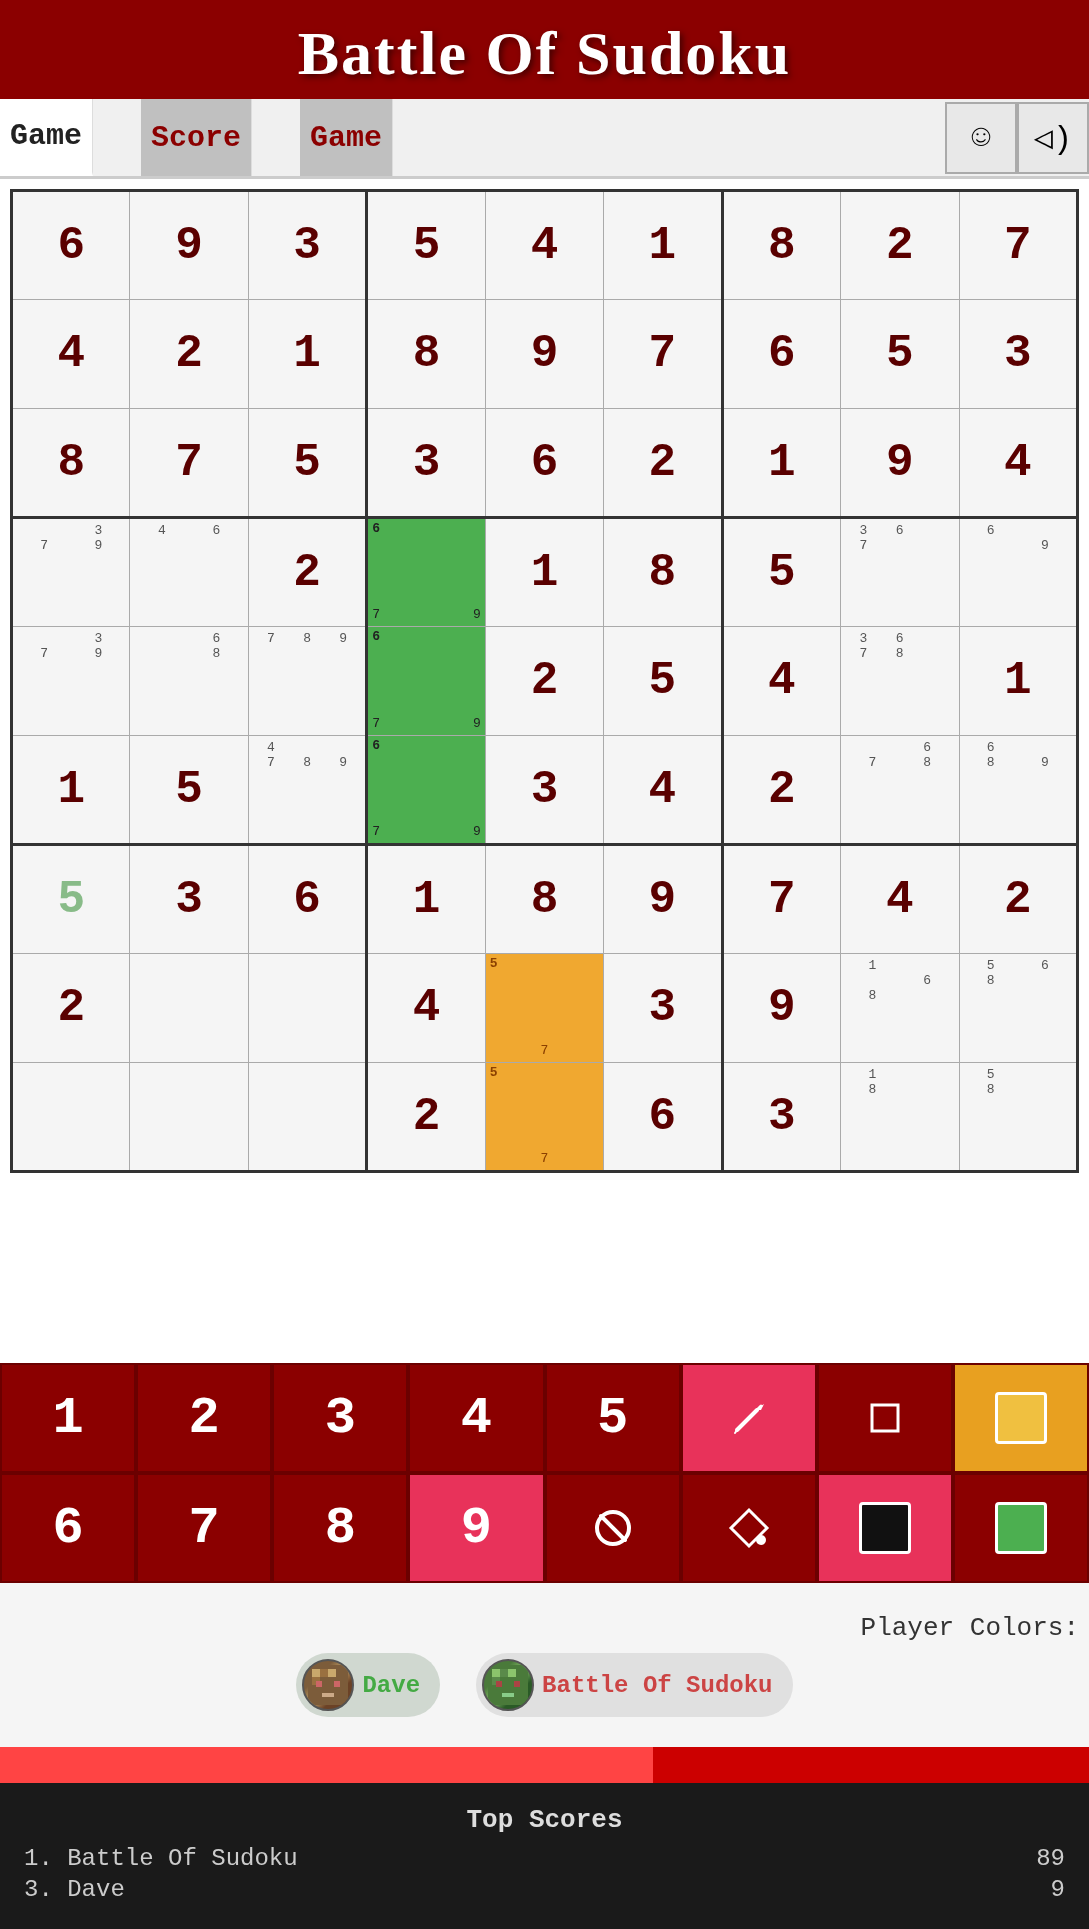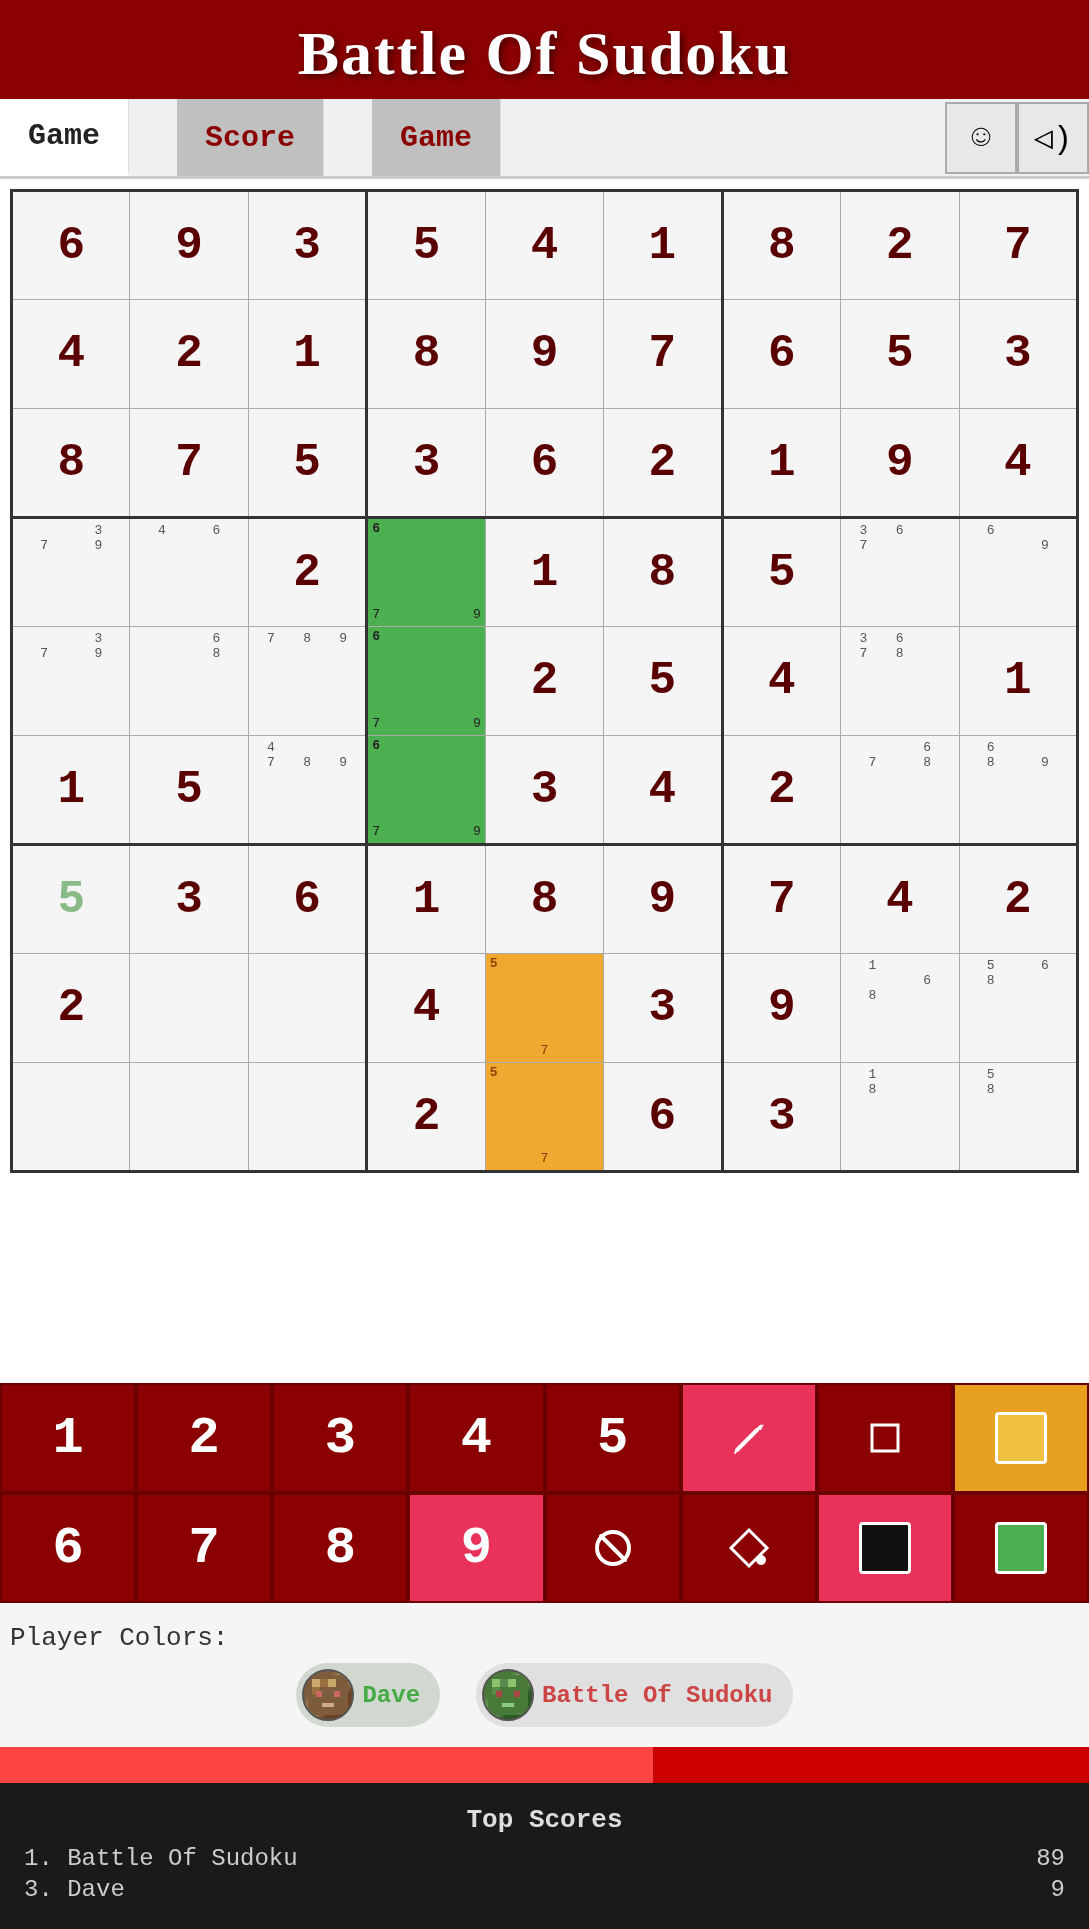--- a/index.html
+++ b/index.html
@@ -35,21 +35,21 @@
       background: #f0f0f0;
       display: flex;
       align-items: stretch;
       height: 80px;
       border-bottom: 3px solid #ccc;
     }
     .nav-tab {
       display: flex;
       align-items: center;
       justify-content: center;
-      padding: 0 28px;
+      padding: 0 10px;
       font-size: 30px;
       font-weight: bold;
       cursor: pointer;
       border-right: 1px solid #ddd;
       color: #8b0000;
       font-family: 'Courier New', monospace;
     }
     .nav-tab.active {
       background: white;
       border-bottom: 4px solid white;
@@ -152,22 +152,22 @@
       background: #e8325a;
     }
     .numpad-btn.tool {
       font-size: 36px;
     }
 
     
     .player-colors-section {
       width: 100%;
       background: #f5f5f5;
-      padding: 20px 10px;
-      text-align: left;
+      padding: 30px 10px;
+      text-align: right;
     }
     .player-colors-label {
       font-size: 26px;
       color: #333;
       margin-bottom: 10px;
       font-family: 'Courier New', monospace;
     }
     .player-list {
       display: flex;
       justify-content: center;

